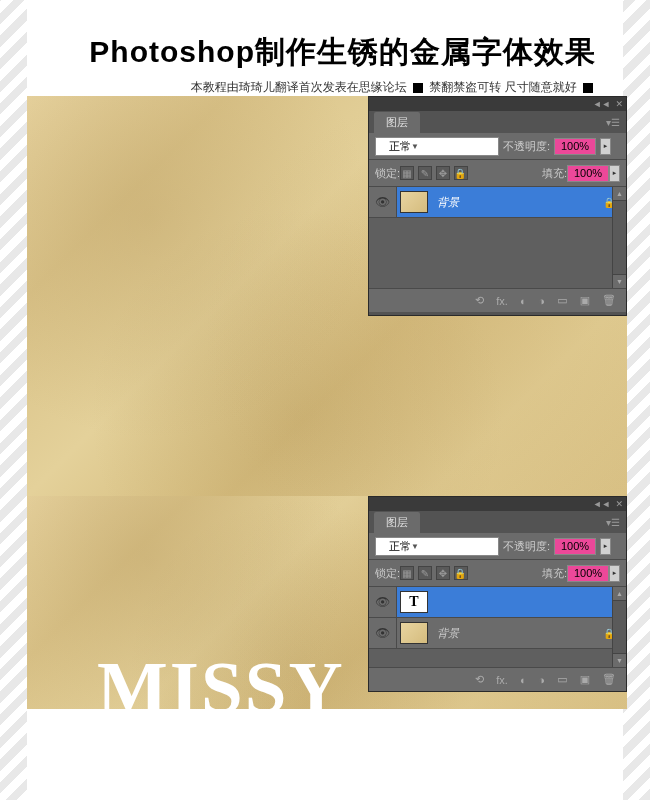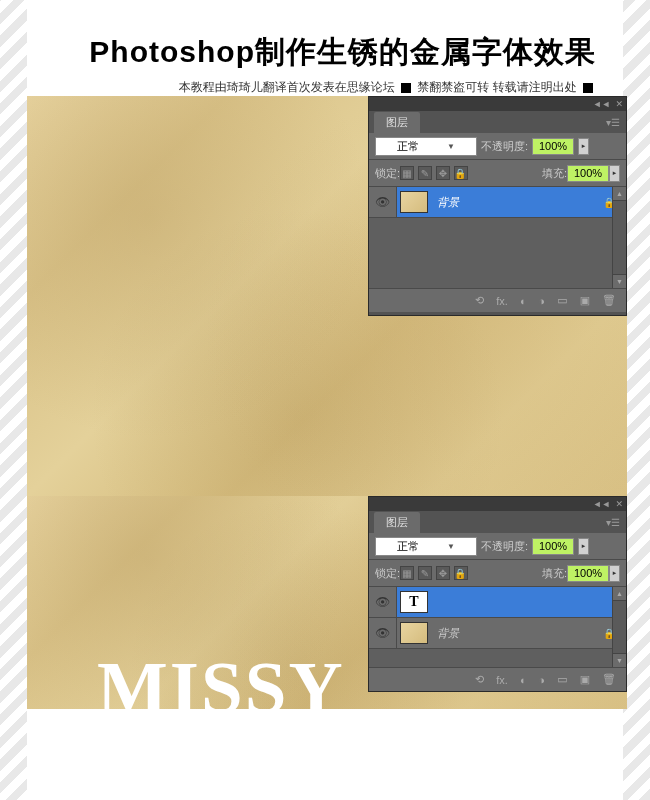--- a/index.html
+++ b/index.html
@@ -129,40 +129,39 @@
     .panel-row {
       height: 27px;
       background: #6b6b6b;
       display: flex;
       align-items: center;
       padding: 0 6px;
       gap: 4px;
       border-bottom: 1px solid #4a4a4a;
     }
     .blend-select {
-      width: 102px;
+      width: 124px;
       height: 19px;
       background: #fff;
       border: 1px solid #888;
       font-size: 11px;
-      padding: 0 21px;
-      display: flex;
-      align-items: center;
-      justify-content: space-between;
+      padding: 0 13px;
+      display: flex;
+      align-items: center;
       color: #000;
     }
     .blend-select .arrow {
       font-size: 8px;
       color: #555;
     }
     .label-sm { color: #ccc; font-size: 11px; white-space: nowrap; }
     .pct-input {
       width: 42px;
       height: 17px;
-      background: #bef264;
+      background: #ec4899;
       border: 1px solid #888;
       color: #000;
       font-size: 11px;
       text-align: center;
       display: inline-flex;
       align-items: center;
       justify-content: center;
     }
     .pct-arrow {
       width: 11px;
@@ -302,21 +301,21 @@
     .spacer { flex: 1; }
   </style>
 </head>
 <body>
 
 <div class="content">
   <h1 class="title">Photoshop制作生锈的金属字体效果</h1>
   <div class="subtitle">
     <span>本教程由琦琦儿翻译首次发表在思缘论坛</span>
     <span class="block"></span>
-    <span>禁翻禁盗可转  转载请注明出处</span>
+    <span>禁翻禁盗可转  尺寸随意就好</span>
     <span class="block"></span>
   </div>
 
 
   <div class="figure">
 
     <div class="layers-panel" style="height:220px;">
       <div class="panel-topbar">
         <span>◄◄</span>
         <span>✕</span>

